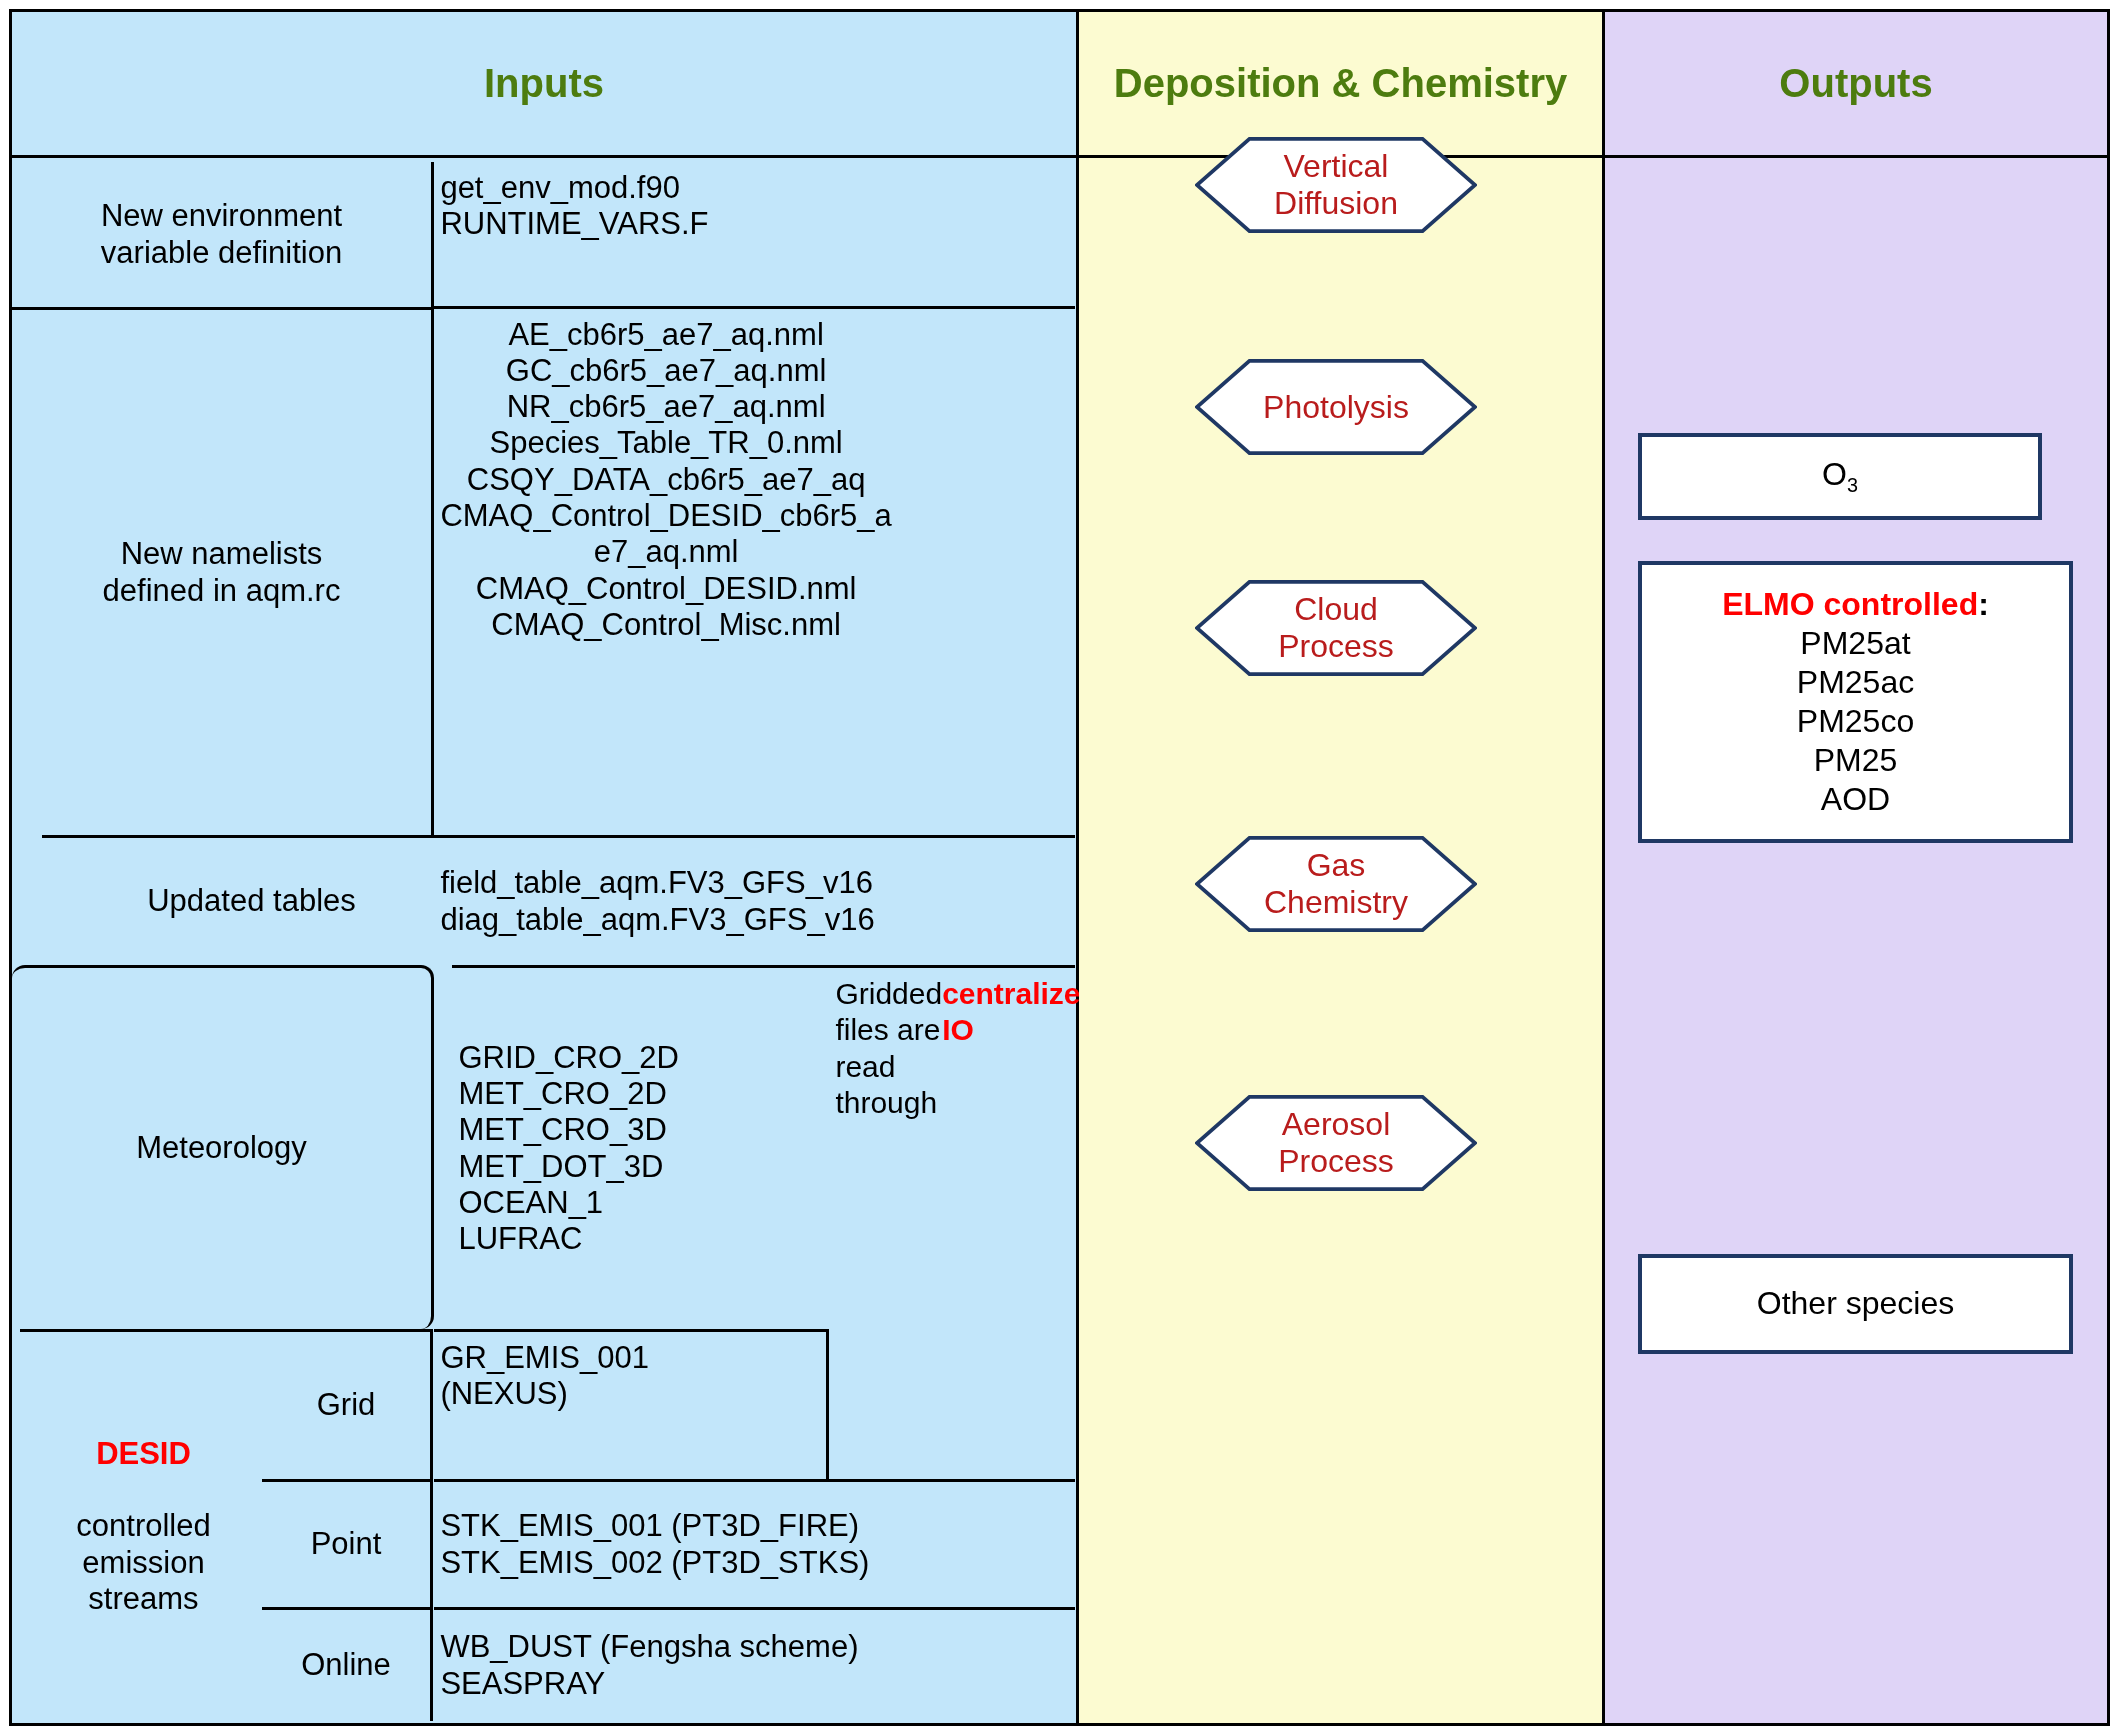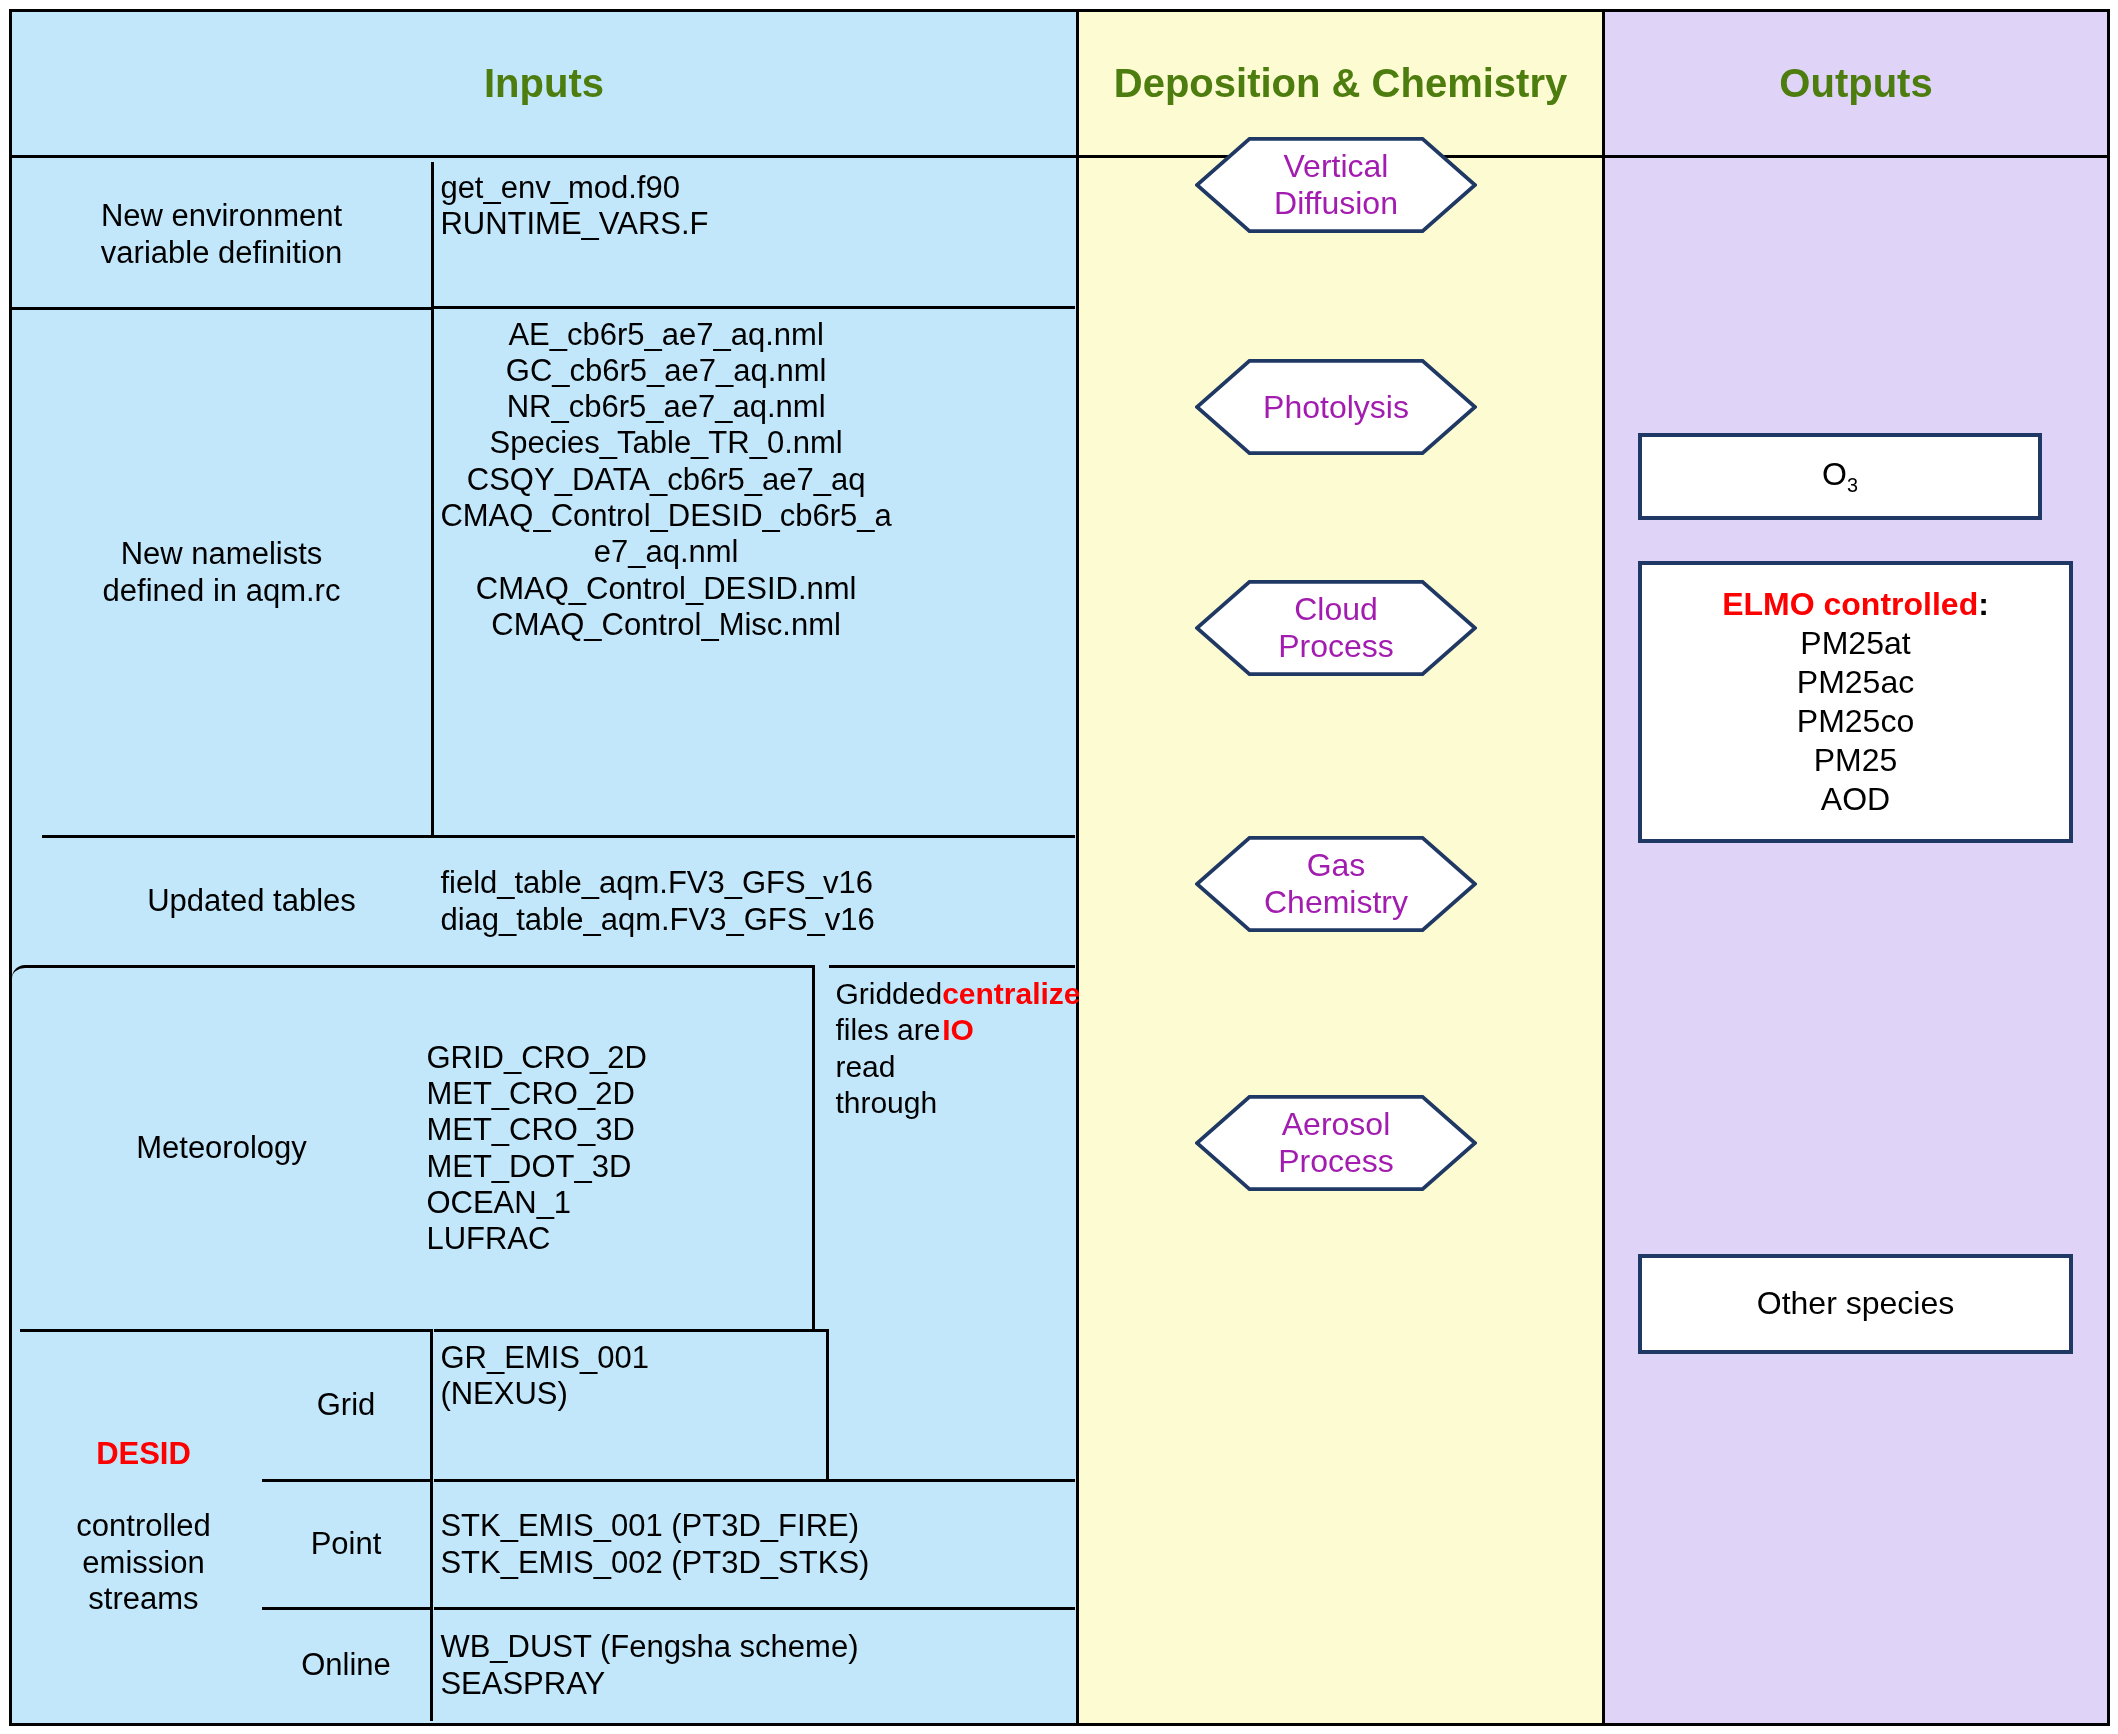--- a/index.html
+++ b/index.html
@@ -77,21 +77,21 @@
   .hex svg { position: absolute; left: 0; top: 0; width: 100%; height: 100%; }
   .hex-label {
     position: absolute;
     left: 0; top: 0; right: 0; bottom: 0;
     display: flex;
     align-items: center;
     justify-content: center;
     text-align: center;
     font-size: 32px;
     line-height: 1.15;
-    color: #a21caf;
+    color: #b91c1c;
     white-space: pre-line;
   }
 
   
   .obox {
     position: absolute;
     background: #ffffff;
     border: 4.5px solid #1f3864;
     display: flex;
     align-items: center;
@@ -132,21 +132,21 @@
 CMAQ_Control_DESID_cb6r5_a
 e7_aq.nml
 CMAQ_Control_DESID.nml
 CMAQ_Control_Misc.nml</div>
 
       <div class="cell lbl bdr-r bdr-t" style="left:0;top:673px;width:422px;height:130px;margin-left:30px;">Updated tables</div>
       <div class="cell val bdr-t" style="left:422px;top:673px;width:641px;height:130px;">field_table_aqm.FV3_GFS_v16
 diag_table_aqm.FV3_GFS_v16</div>
 
       <div class="cell lbl bdr-r bdr-t" style="left:0;top:803px;width:422px;height:364px;border-radius:13px;">Meteorology</div>
-      <div class="cell val bdr-t bdr-r" style="left:408px;top:803px;width:395px;height:364px;">GRID_CRO_2D
+      <div class="cell val bdr-t bdr-r" style="left:440px;top:803px;width:395px;height:364px;">GRID_CRO_2D
 MET_CRO_2D
 MET_CRO_3D
 MET_DOT_3D
 OCEAN_1
 LUFRAC</div>
 
       <div class="cell val top bdr-t" style="left:817px;top:803px;width:246px;height:514px;font-size:30px;line-height:1.22;">
         <span>Gridded
 files are
 read

